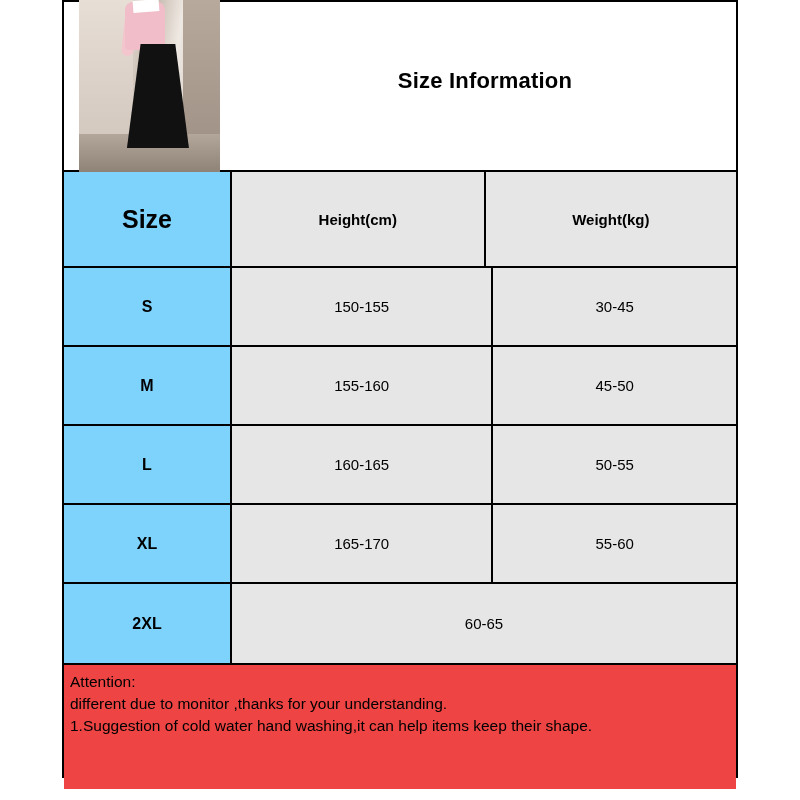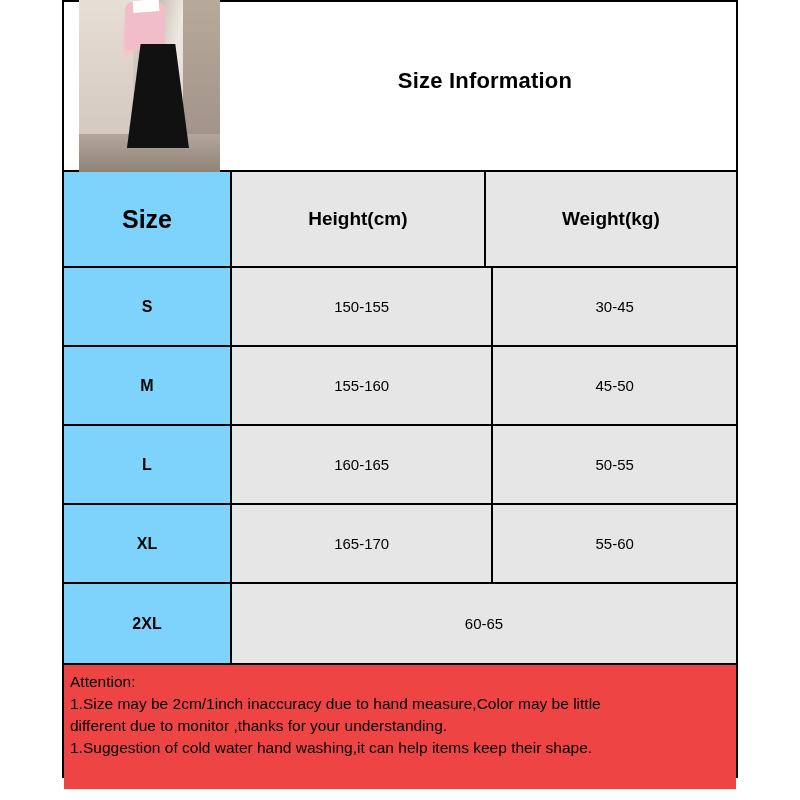--- a/index.html
+++ b/index.html
@@ -174,21 +174,21 @@
   }
   .col-w {
     flex: 1 1 auto;
     background: #e6e6e6;
   }
   .row.head .col-size {
     font-size: 25px;
   }
   .row.head .col-h,
   .row.head .col-w {
-    font-size: 19px;
+    font-size: 15px;
     font-weight: bold;
     text-align: center;
   }
   .row.body .col-size {
     font-size: 16px;
   }
   .row.body .col-h,
   .row.body .col-w {
     font-size: 15px;
   }
@@ -275,19 +275,18 @@
 
       <div class="row body">
         <div class="cell col-size">2XL</div>
         <div class="cell col-w">60-65</div>
       </div>
 
     </div>
 
     <div class="attention">
       <div class="line">Attention:</div>
-      <div class="line">1.Size may be 2cm/1inch inaccuracy due to hand measure,Color may be little</div>
       <div class="line">different due to monitor ,thanks for your understanding.</div>
       <div class="line">1.Suggestion of cold water hand washing,it can help items keep their shape.</div>
     </div>
 
   </div>
 </div>
 
 </body></html>

